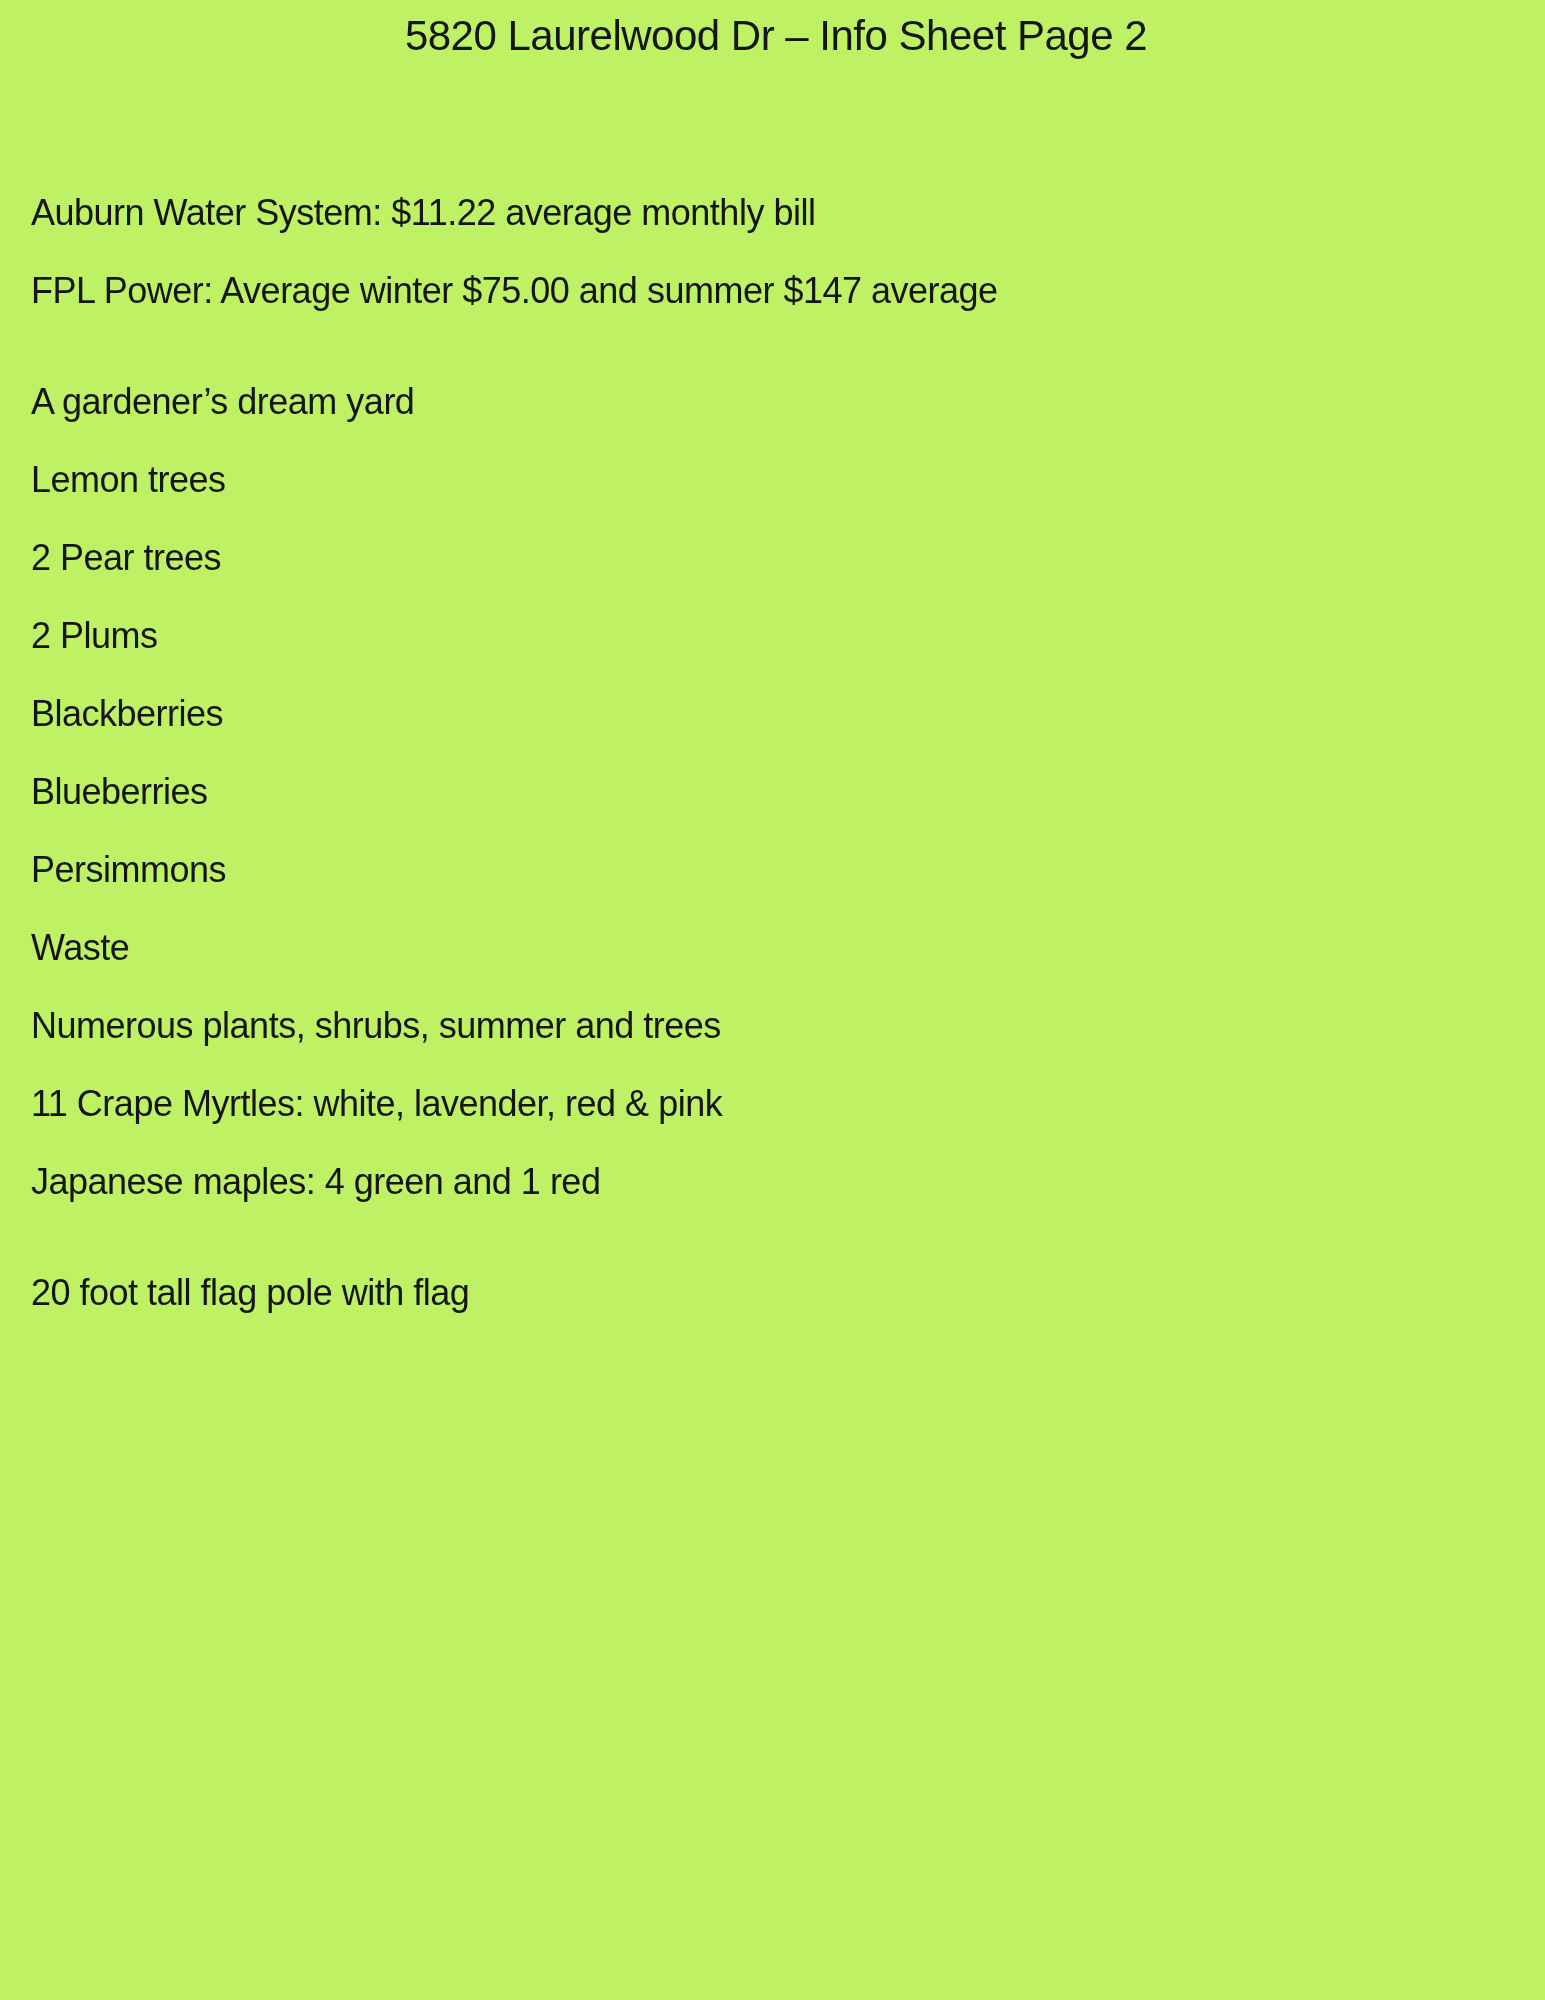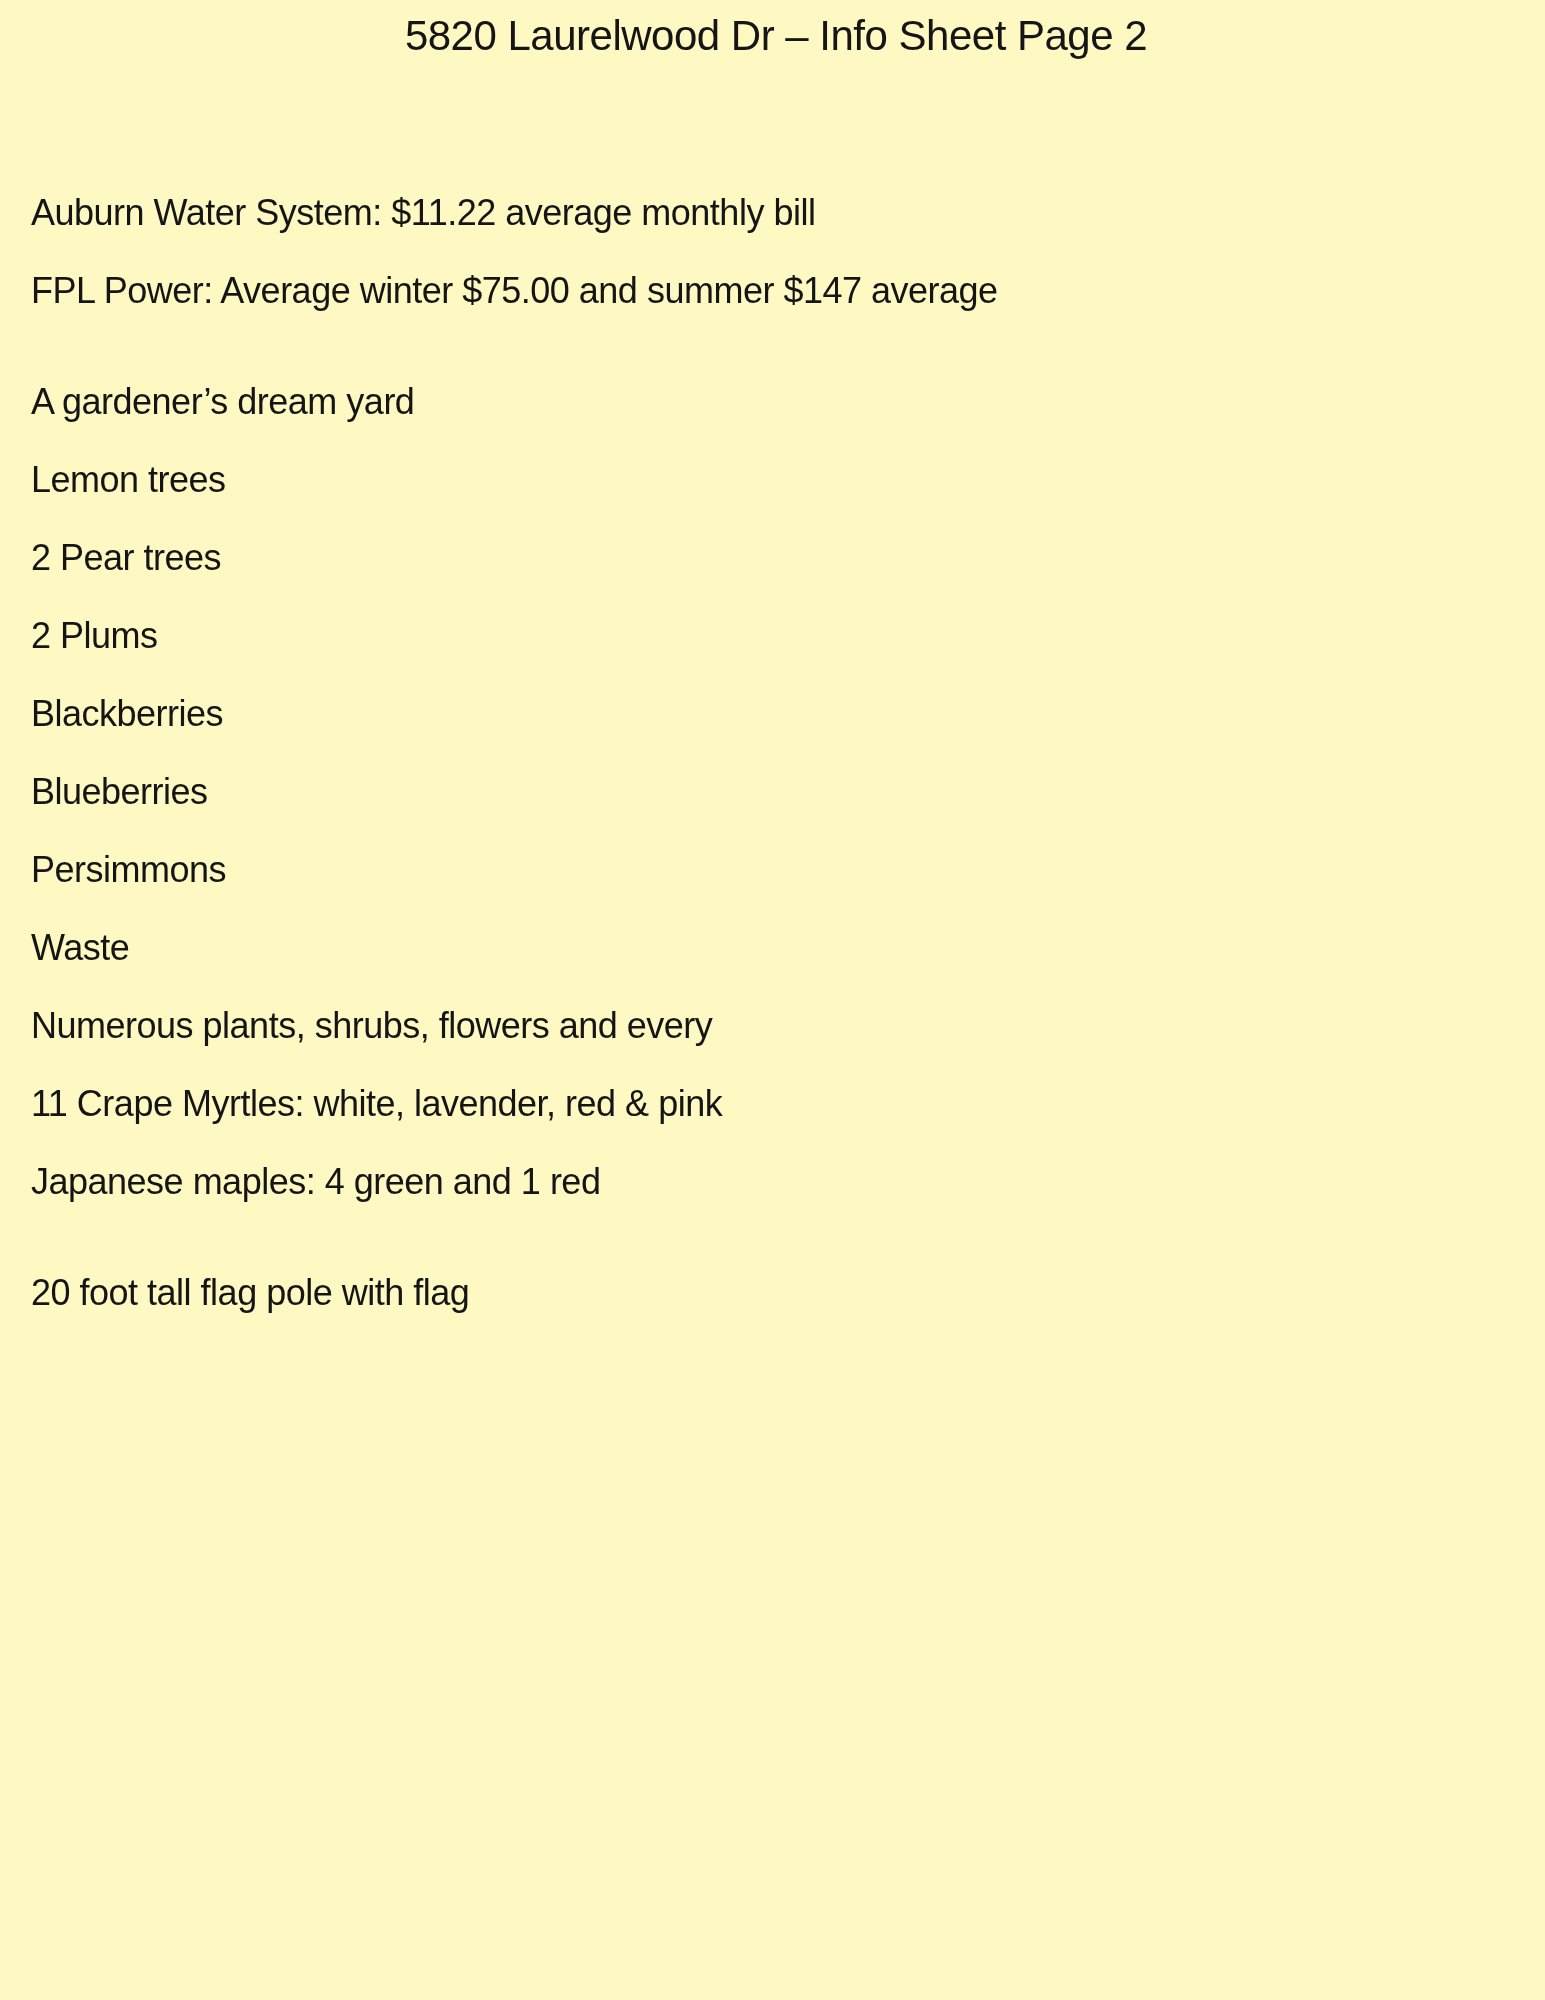--- a/index.html
+++ b/index.html
@@ -1,21 +1,21 @@
 <!DOCTYPE html>
 <html><head>
 <meta charset="utf-8">
 <style>
   * { margin: 0; padding: 0; box-sizing: border-box; }
   html, body { background: #ffffff; }
   .page {
     position: relative;
     width: 1545px;
     height: 2000px;
-    background: #fef9c3;
+    background: #bef264;
     font-family: "Liberation Sans", "DejaVu Sans", sans-serif;
     color: #151515;
     padding: 12px 24px 0 31px;
     overflow: hidden;
   }
   .doc-title {
     font-size: 42px;
     font-weight: 400;
     letter-spacing: -0.5px;
     text-align: center;
@@ -48,21 +48,21 @@
 
   <div class="section">
     <p>A gardener’s dream yard</p>
     <p>Lemon trees</p>
     <p>2 Pear trees</p>
     <p>2 Plums</p>
     <p>Blackberries</p>
     <p>Blueberries</p>
     <p>Persimmons</p>
     <p>Waste</p>
-    <p>Numerous plants, shrubs, flowers and every</p>
+    <p>Numerous plants, shrubs, summer and trees</p>
     <p>11 Crape Myrtles: white, lavender, red &amp; pink</p>
     <p>Japanese maples: 4 green and 1 red</p>
   </div>
 
   <div class="section">
     <p>20 foot tall flag pole with flag</p>
   </div>
 
 </div>
 

